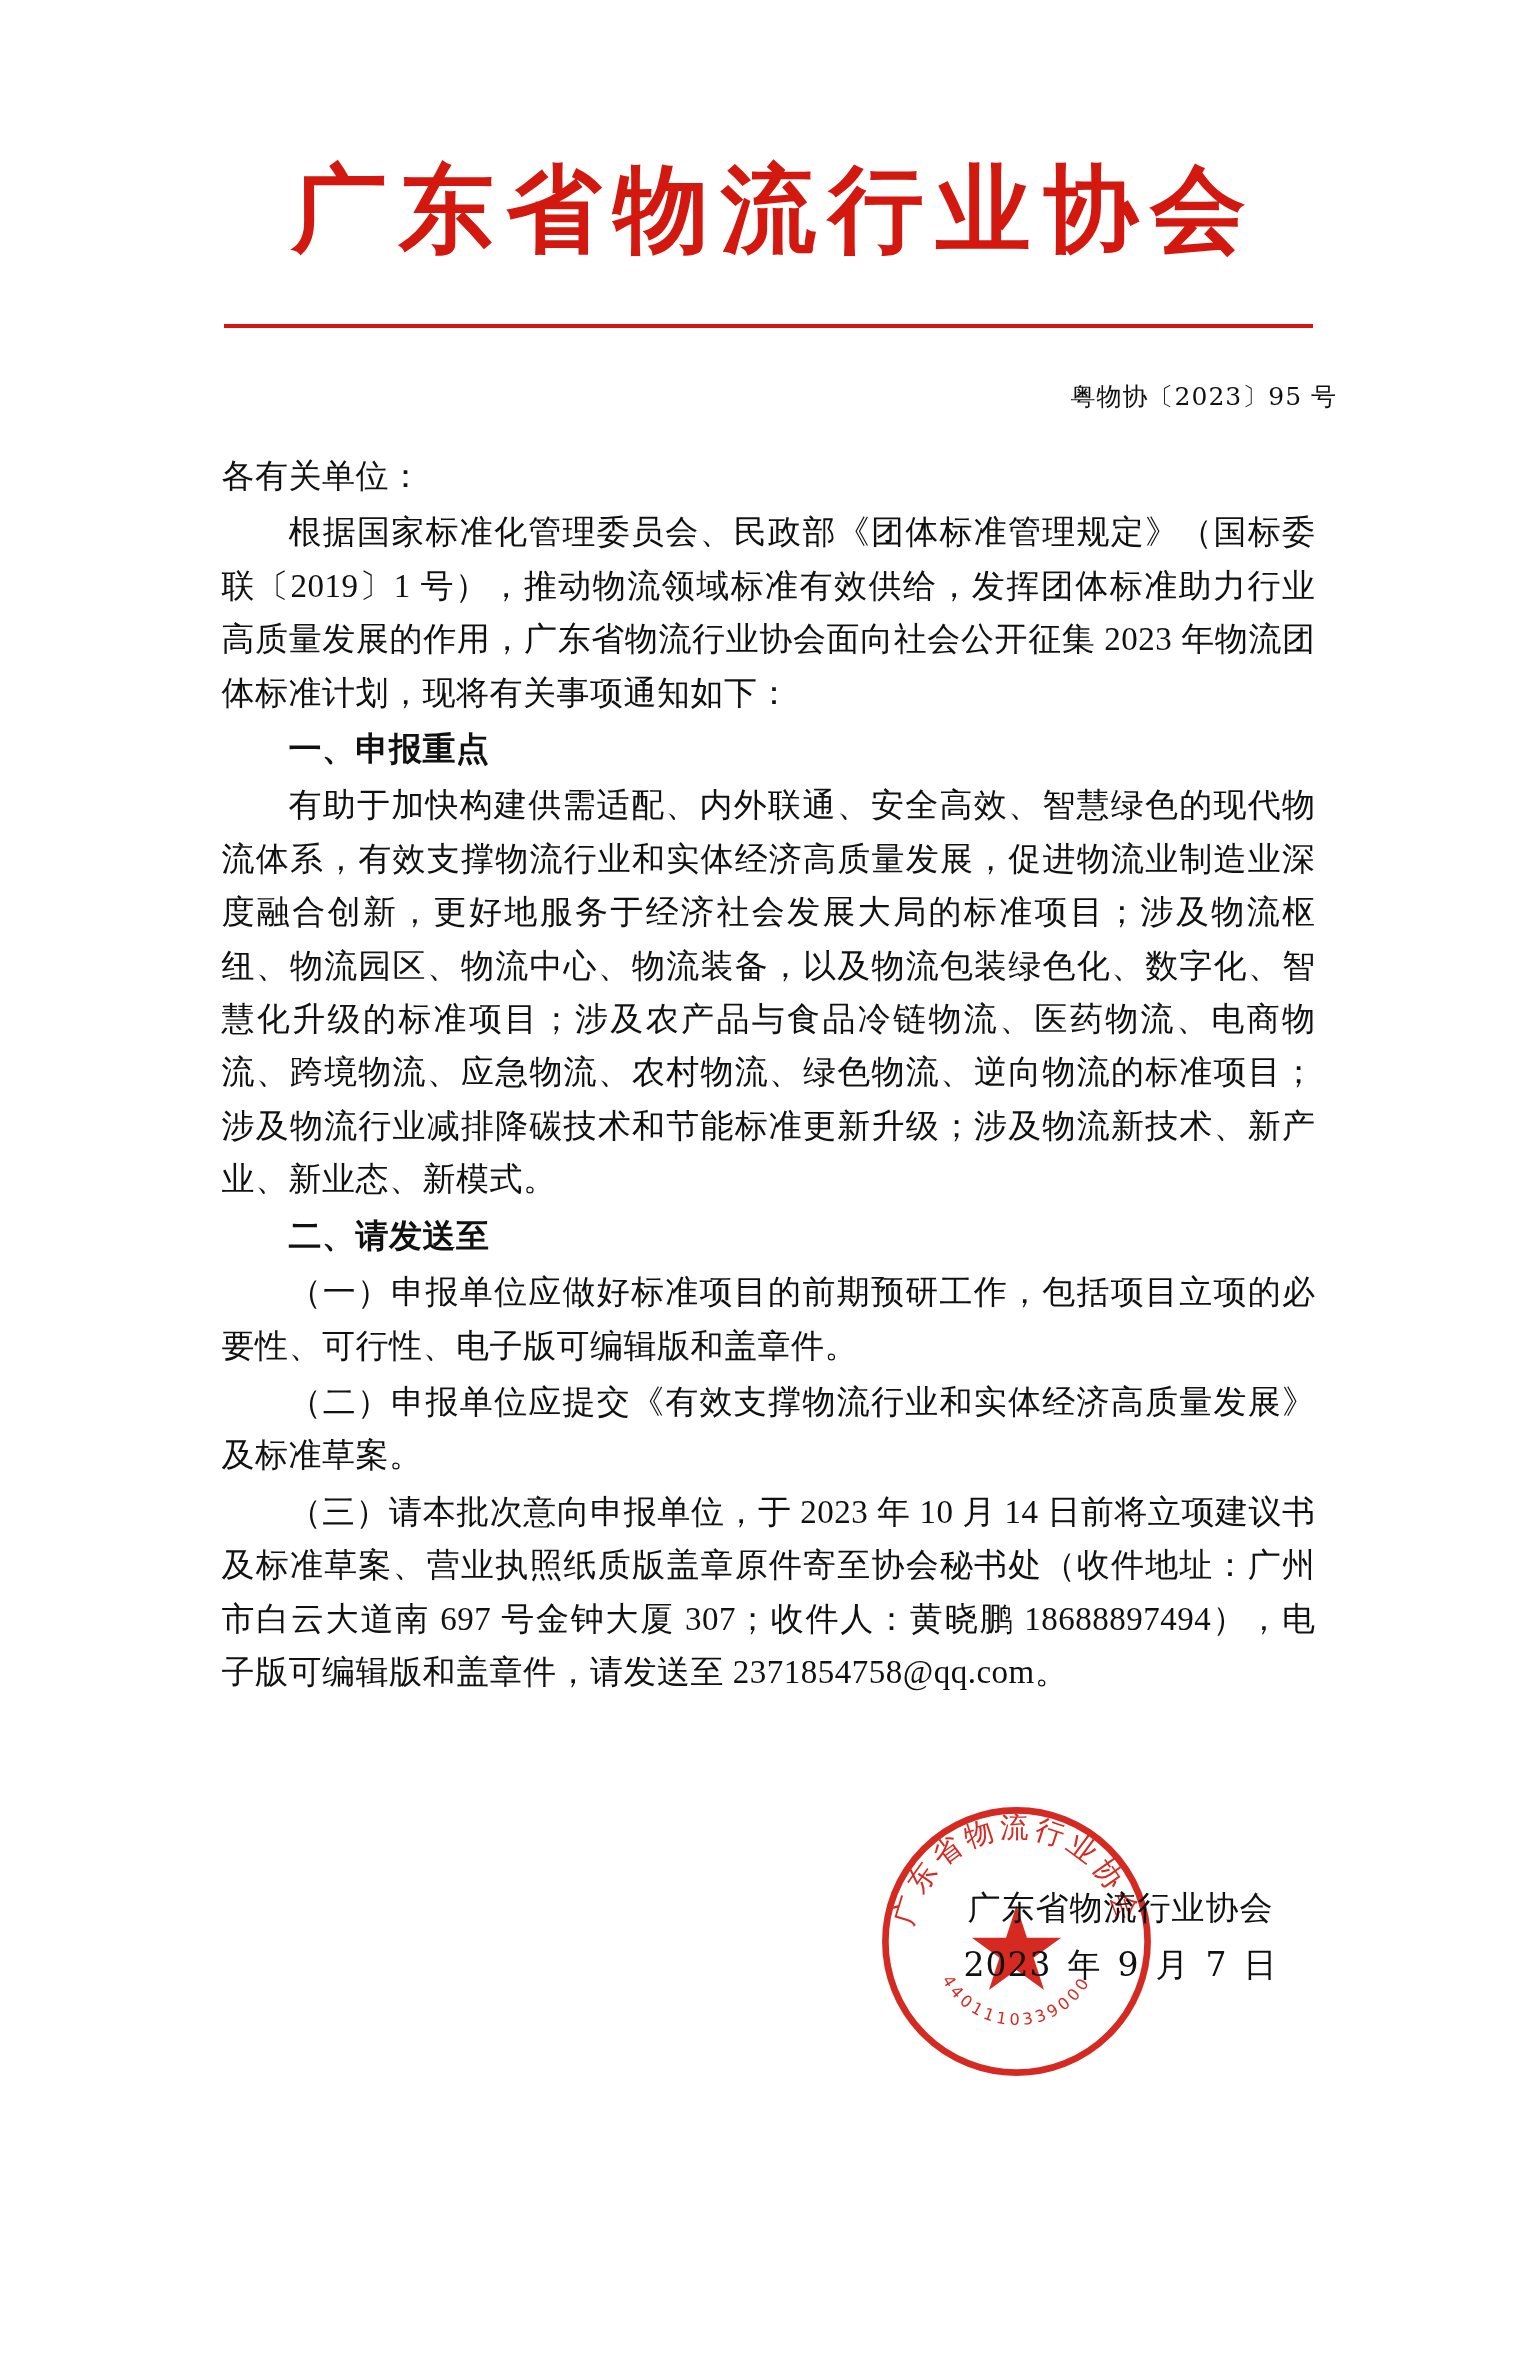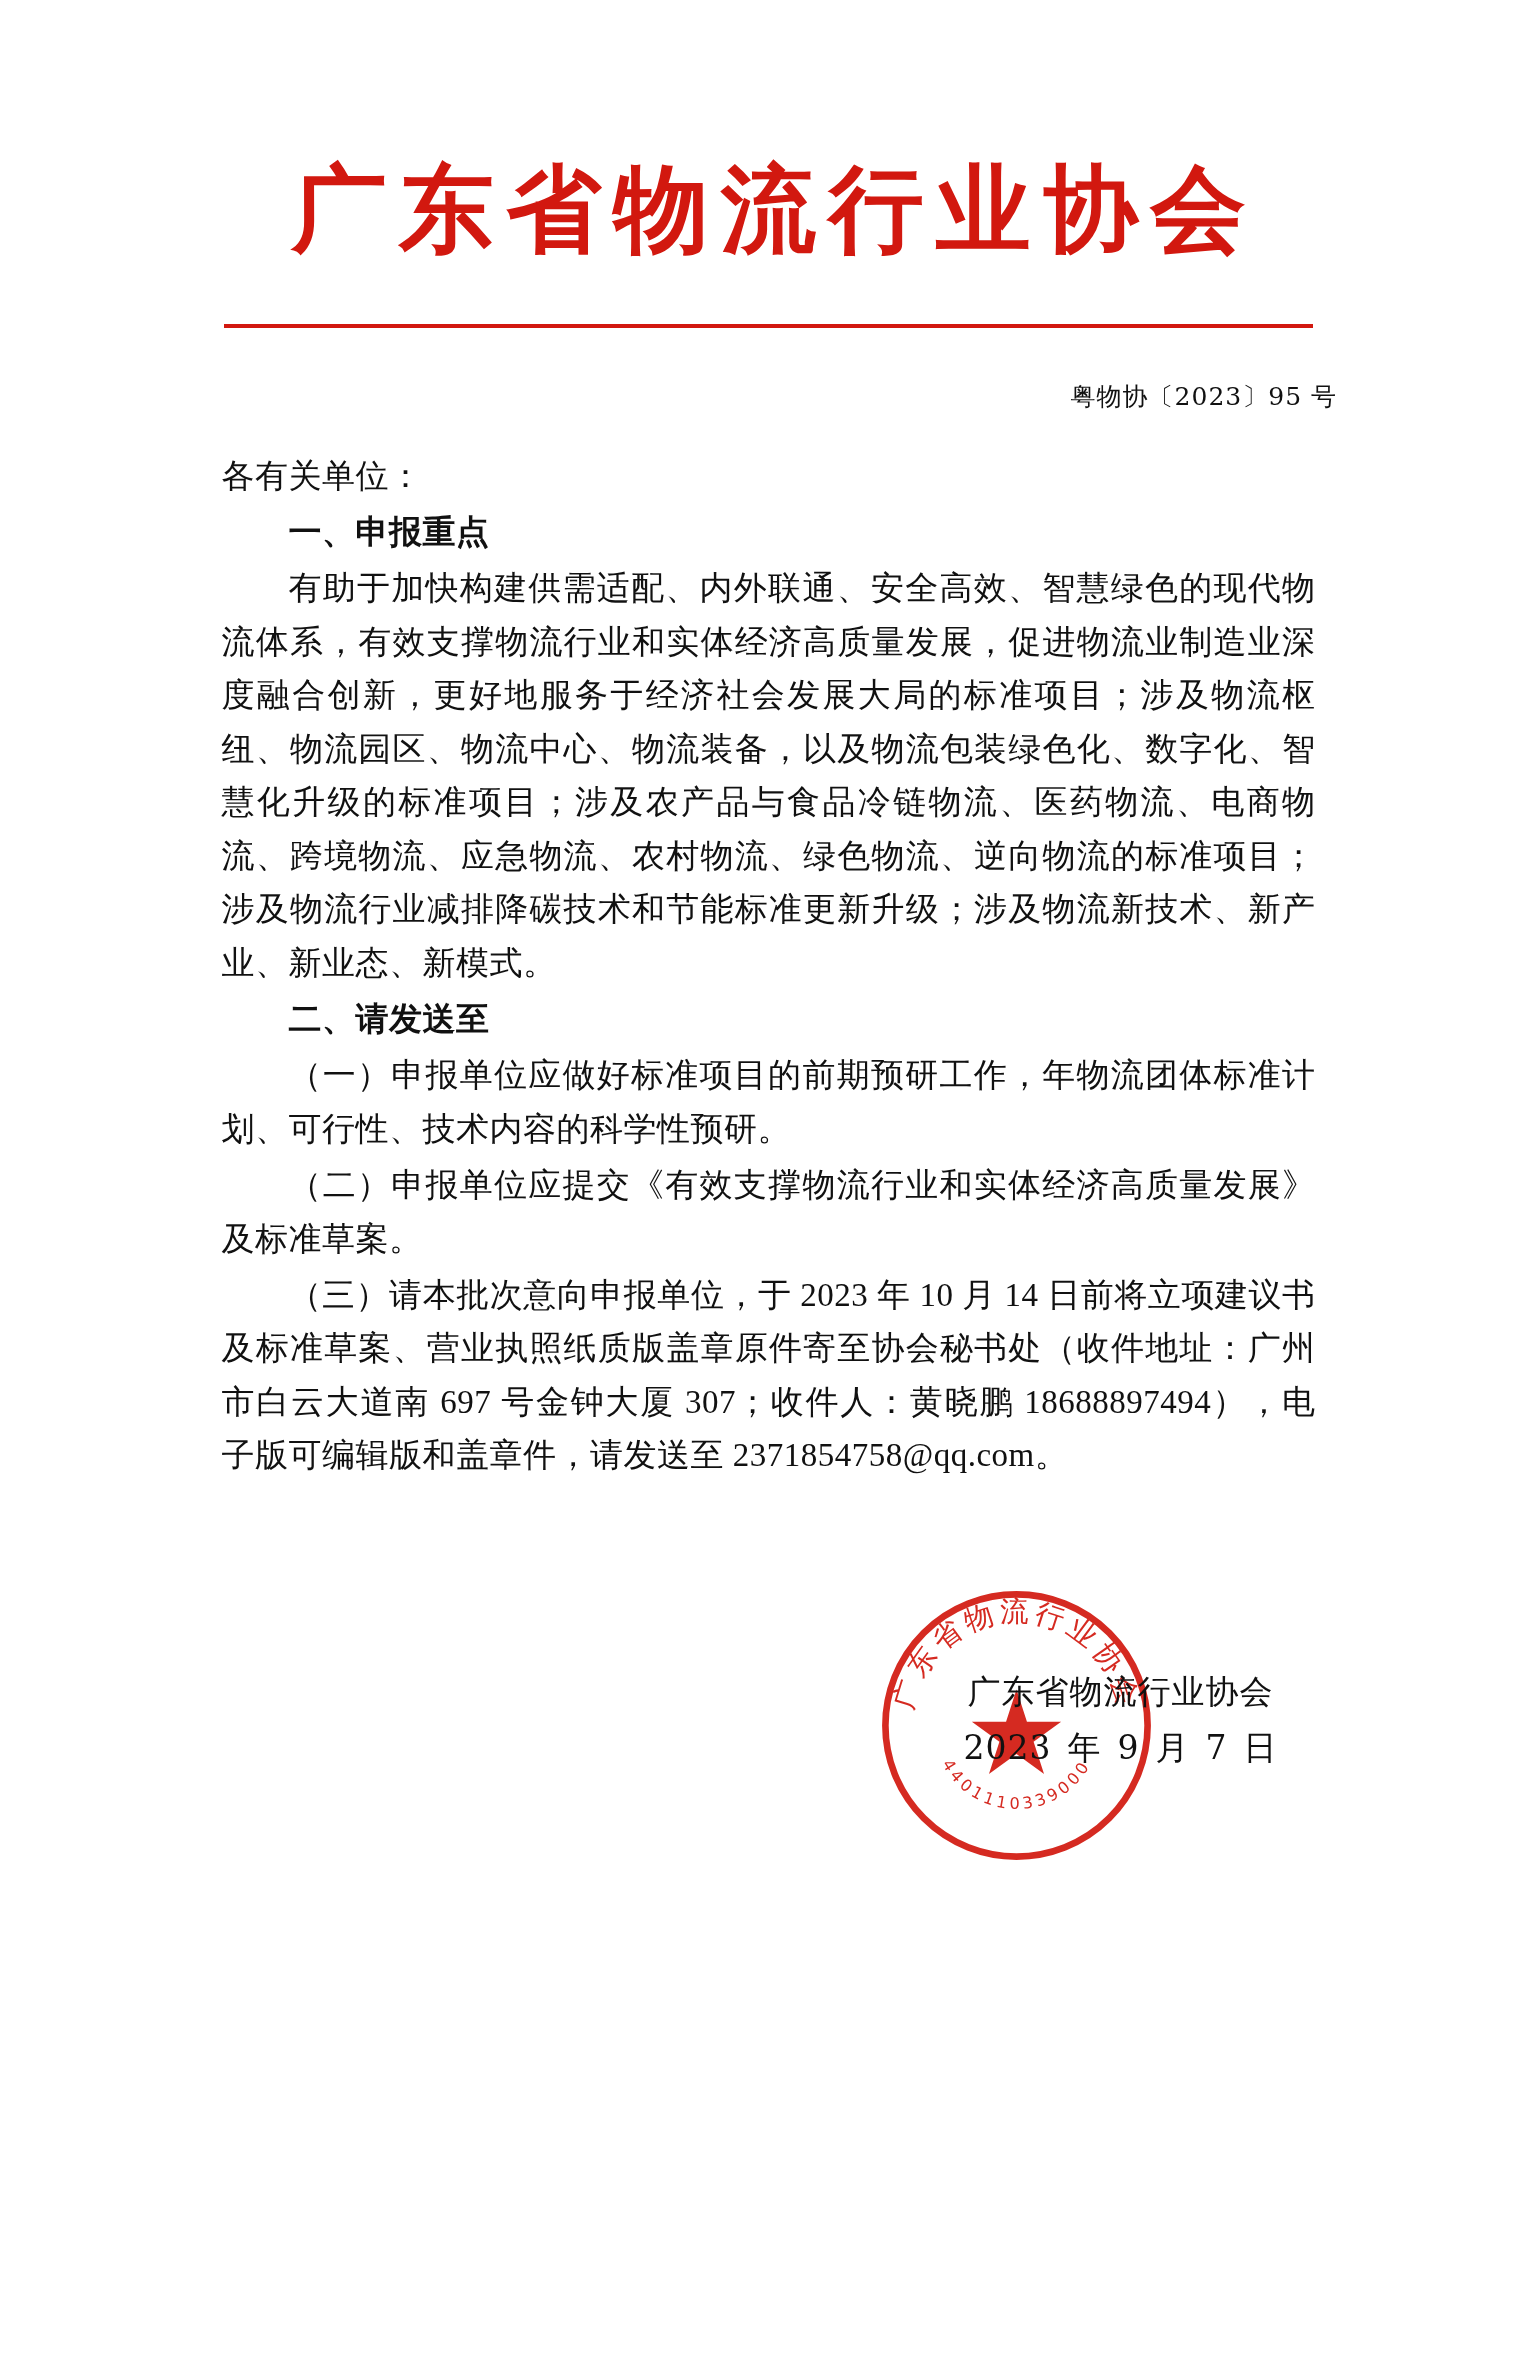--- a/index.html
+++ b/index.html
@@ -135,24 +135,25 @@
   <div class="letterhead">
     <div class="letterhead-title">广东省物流行业协会</div>
     <div class="letterhead-rule"></div>
   </div>
 
   <div class="doc-number">粤物协〔2023〕95 号</div>
 
 
   <div class="body-text">
     <p class="indent-0">各有关单位：</p>
+    <p class="indent-2">根据国家标准化管理委员会、民政部《团体标准管理规定》（国标委联〔2019〕1 号），推动物流领域标准有效供给，发挥团体标准助力行业高质量发展的作用，广东省物流行业协会面向社会公开征集 2023 年物流团体标准计划，现将有关事项通知如下：</p>
     <p class="section-heading">一、申报重点</p>
     <p class="indent-2">有助于加快构建供需适配、内外联通、安全高效、智慧绿色的现代物流体系，有效支撑物流行业和实体经济高质量发展，促进物流业制造业深度融合创新，更好地服务于经济社会发展大局的标准项目；涉及物流枢纽、物流园区、物流中心、物流装备，以及物流包装绿色化、数字化、智慧化升级的标准项目；涉及农产品与食品冷链物流、医药物流、电商物流、跨境物流、应急物流、农村物流、绿色物流、逆向物流的标准项目；涉及物流行业减排降碳技术和节能标准更新升级；涉及物流新技术、新产业、新业态、新模式。</p>
     <p class="section-heading">二、请发送至</p>
-    <p class="indent-2">（一）申报单位应做好标准项目的前期预研工作，年物流团体标准计划、可行性、技术内容的科学性预研。</p>
+    <p class="indent-2">（一）申报单位应做好标准项目的前期预研工作，包括项目立项的必要性、可行性、电子版可编辑版和盖章件。</p>
     <p class="indent-2">（二）申报单位应提交《有效支撑物流行业和实体经济高质量发展》及标准草案。</p>
     <p class="indent-2">（三）请本批次意向申报单位，于 2023 年 10 月 14 日前将立项建议书及标准草案、营业执照纸质版盖章原件寄至协会秘书处（收件地址：广州市白云大道南 697 号金钟大厦 307；收件人：黄晓鹏 18688897494），电子版可编辑版和盖章件，请发送至 2371854758@qq.com。</p>
   </div>
 
   <div class="signature">
 
     <div class="seal">
       <svg viewBox="0 0 300 300" width="285" height="285" aria-hidden="true">
         <defs>
           <path id="sealTopArc" d="M 40,150 A 110,110 0 0 1 260,150"></path>

